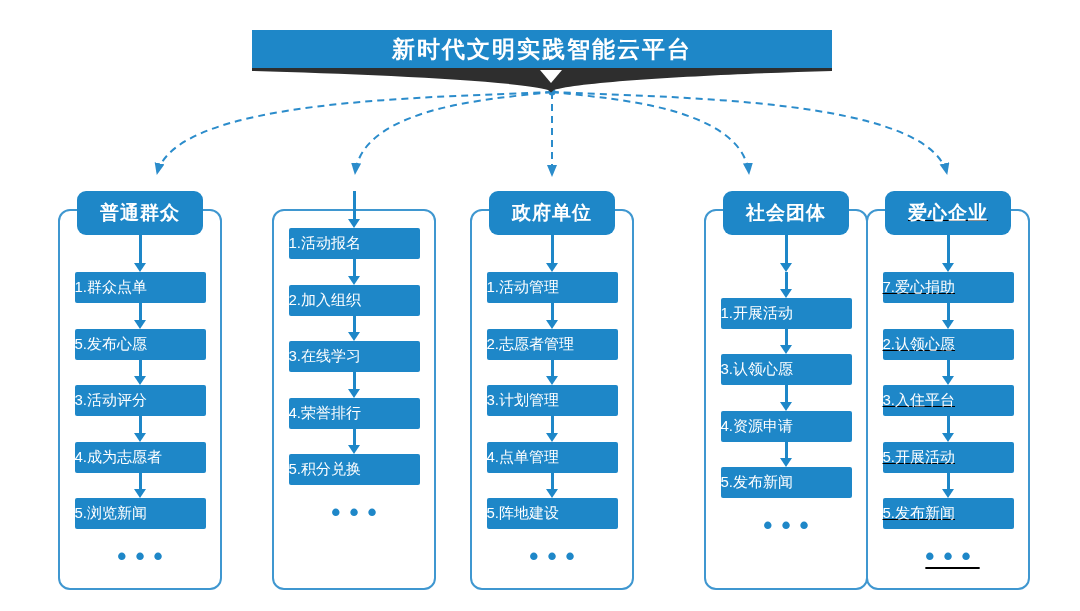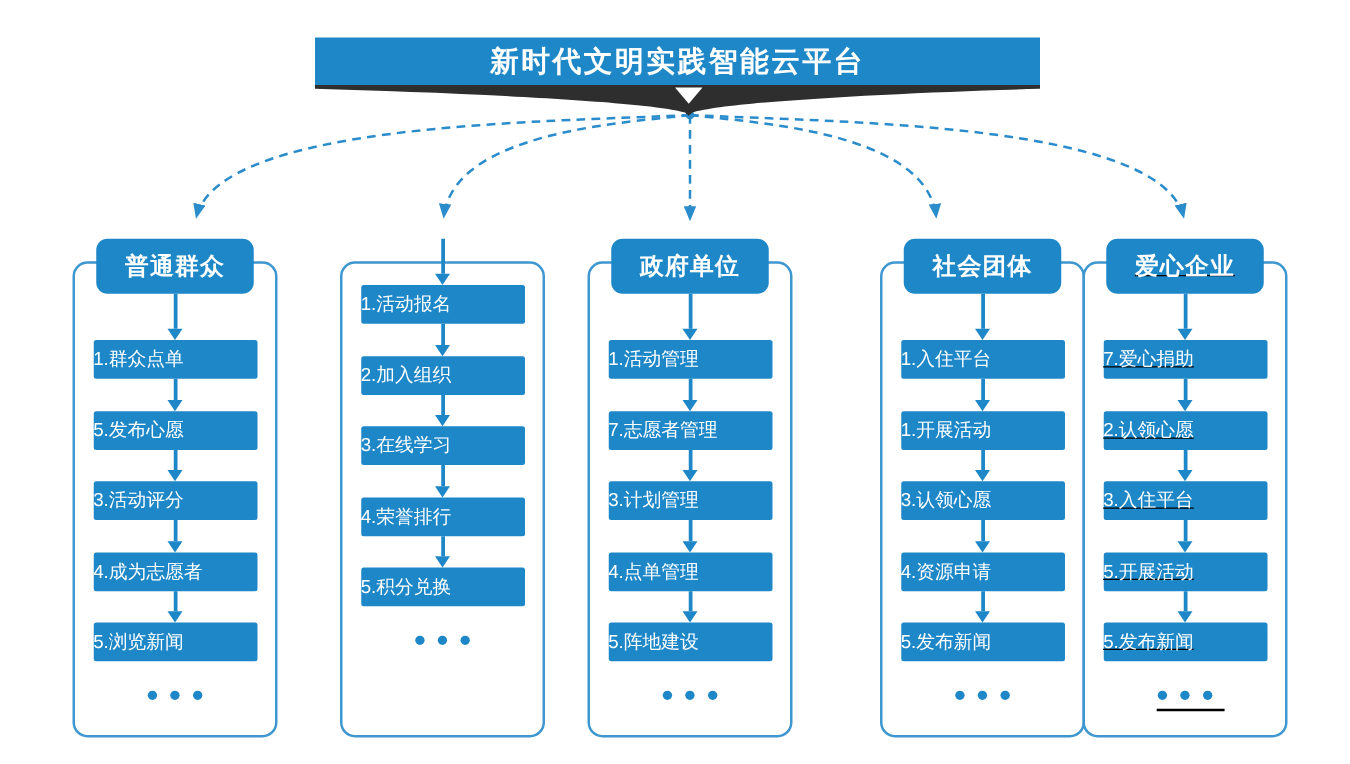--- a/index.html
+++ b/index.html
@@ -225,21 +225,21 @@
   </div>
   <div class="step-box">
     <span>1.活动管理</span>
   </div>
 
   <div class="flow-arrow">
     <span class="stem"></span>
     <span class="head"></span>
   </div>
   <div class="step-box">
-    <span>7.志愿者管理</span>
+    <span>2.志愿者管理</span>
   </div>
 
   <div class="flow-arrow">
     <span class="stem"></span>
     <span class="head"></span>
   </div>
   <div class="step-box">
     <span>3.计划管理</span>
   </div>
 
@@ -265,23 +265,20 @@
   <div class="column">
     <div class="outline"></div>
     <div class="col-header">
       <span>社会团体</span>
     </div>
     <div class="col-steps">
   <div class="flow-arrow first">
     <span class="stem"></span>
     <span class="head"></span>
   </div>
-  <div class="step-box">
-    <span>1.入住平台</span>
-  </div>
 
   <div class="flow-arrow">
     <span class="stem"></span>
     <span class="head"></span>
   </div>
   <div class="step-box">
     <span>1.开展活动</span>
   </div>
 
   <div class="flow-arrow">

